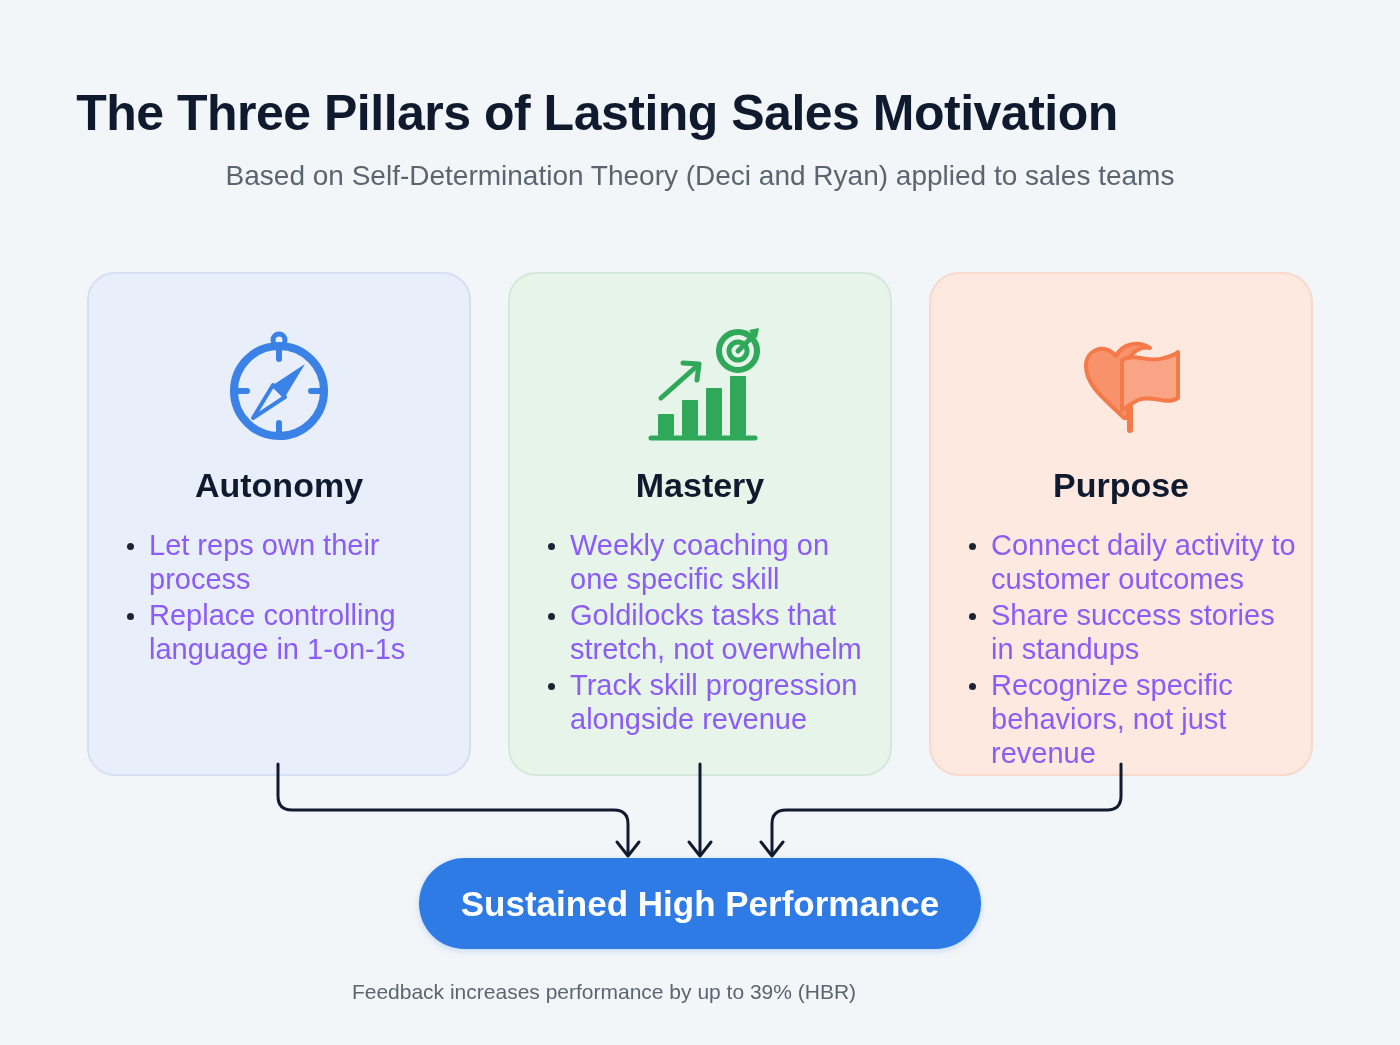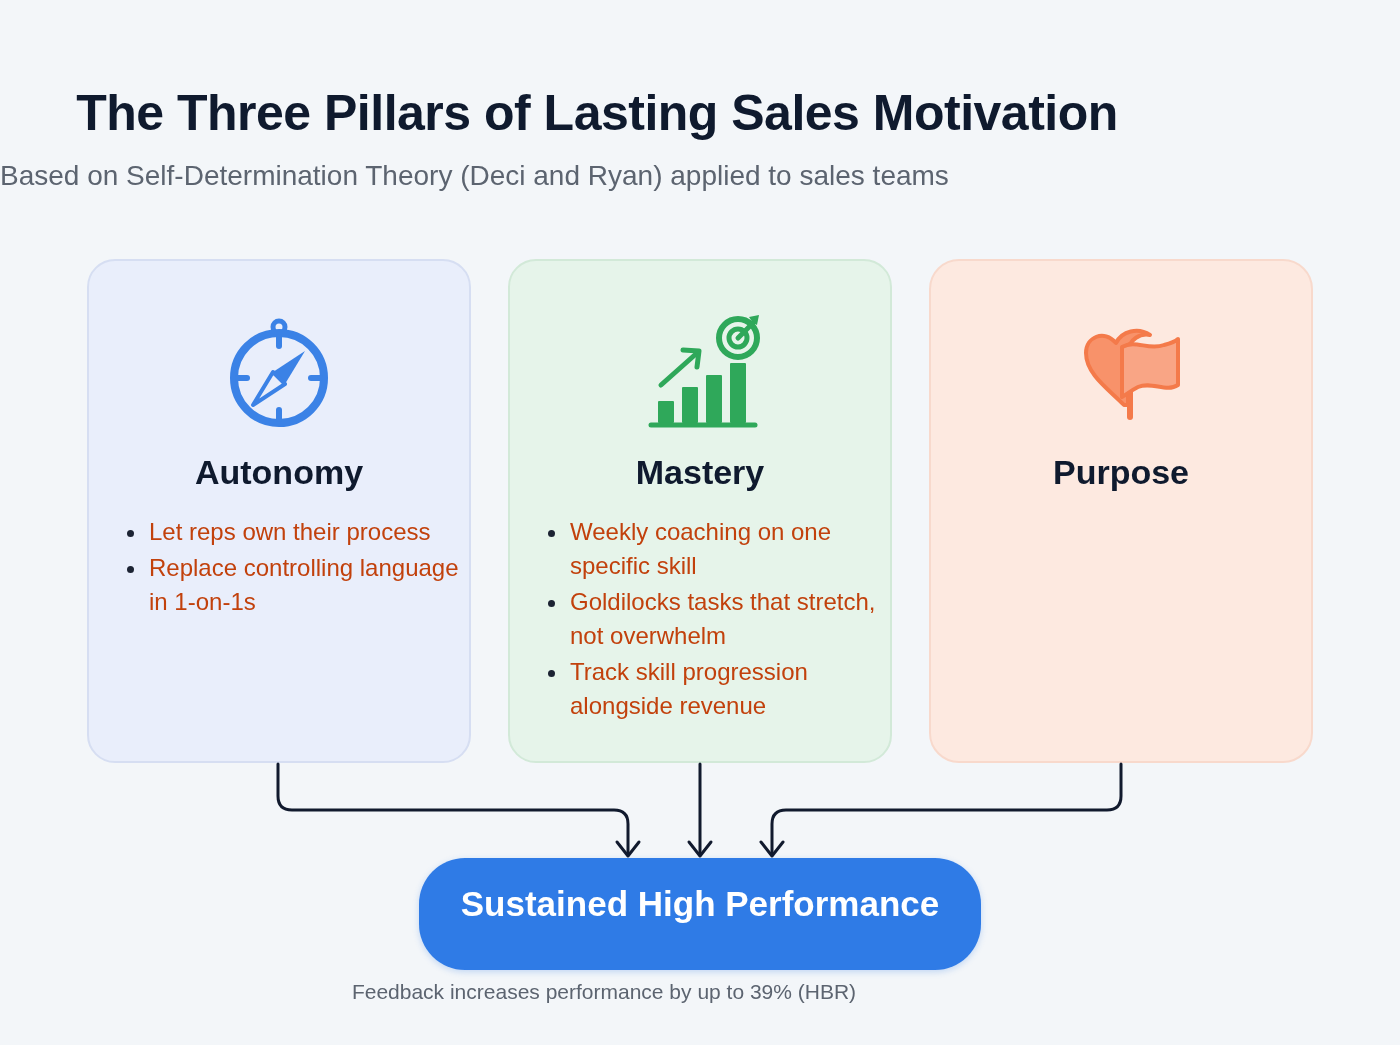--- a/index.html
+++ b/index.html
@@ -11,46 +11,46 @@
     position: relative;
     overflow: hidden;
   }
   .title {
     position: absolute; top: 84px; left: 0; width: 1194px;
     text-align: center; font-size: 50px; font-weight: bold; color: #0f1a2e;
     letter-spacing: -0.5px;
   }
   .subtitle {
     position: absolute; top: 160px; left: 0; width: 1400px;
-    font-size: 28px; color: #5c6470;
+    text-align: center; font-size: 28px; color: #5c6470;
   }
   .card {
-    position: absolute; top: 259px; width: 384px; height: 504px;
+    position: absolute; top: 272px; width: 384px; height: 504px;
     border-radius: 28px; border: 2px solid;
   }
   .card.c1 { left: 87px; background: #e9eefb; border-color: #d6def2; }
   .card.c2 { left: 508px; background: #e6f4ea; border-color: #d2e9d8; }
   .card.c3 { left: 929px; background: #fde9e0; border-color: #f8d9cc; border-radius: 30px; }
   .icon { position: absolute; left: 50%; transform: translateX(-50%); top: 44px; width: 130px; height: 130px; }
   .card-title {
     position: absolute; top: 192px; width: 100%; text-align: center;
     font-size: 34px; font-weight: bold; color: #0f1a2e;
   }
   .bullets { position: absolute; top: 254px; left: 36px; right: 10px; list-style: none; }
   .bullets li {
-    position: relative; padding-left: 24px; font-size: 24px; line-height: 34px;
-    color: #c2410c; margin-bottom: 2px;
+    position: relative; padding-left: 24px; font-size: 29px; line-height: 34px;
+    color: #8b5cf6; margin-bottom: 2px;
   }
   .bullets li::before {
     content: ""; position: absolute; left: 2px; top: 15px; width: 7px; height: 7px;
     border-radius: 50%; background: #1c2333;
   }
   .connectors { position: absolute; left: 0; top: 0; width: 1400px; height: 1045px; pointer-events: none; }
   .result {
-    position: absolute; left: 419px; top: 858px; width: 562px; height: 112px;
+    position: absolute; left: 419px; top: 858px; width: 562px; height: 91px;
     border-radius: 46px; background: #2f7be6; color: #ffffff;
     font-size: 35px; font-weight: bold; text-align: center; line-height: 91px;
     box-shadow: 0 2px 6px rgba(47,123,230,0.25);
   }
   .footnote {
     position: absolute; top: 980px; left: 0; width: 1208px; text-align: center;
     font-size: 21px; color: #5c6470;
   }
 </style>
 </head>
@@ -99,20 +99,25 @@
   </ul>
 </div>
 
 <div class="card c3">
   <svg class="icon" viewBox="0 0 130 130">
     <path d="M68,100 C55,86 30,70 30,48 C30,32 48,24 60,38 C66,26 82,22 94,30 C84,28 74,34 72,46 L72,100 Z" fill="#f8926a" stroke="#f47a4a" stroke-width="4" stroke-linejoin="round"></path>
     <line x1="74" y1="40" x2="74" y2="112" stroke="#f47a4a" stroke-width="6" stroke-linecap="round"></line>
     <path d="M74,42 C88,34 100,46 116,40 C124,38 128,36 130,34 L130,80 C118,88 104,76 90,82 C82,86 78,90 74,92 Z" fill="#f9a585" stroke="#f47a4a" stroke-width="4" stroke-linejoin="round" transform="translate(-8,0)"></path>
   </svg>
   <div class="card-title">Purpose</div>
+  <ul class="bullets">
+    <li>Connect daily activity to customer outcomes</li>
+    <li>Share success stories in standups</li>
+    <li>Recognize specific behaviors, not just revenue</li>
+  </ul>
 </div>
 
 <svg class="connectors" viewBox="0 0 1400 1045">
   <g fill="none" stroke="#111a2e" stroke-width="3" stroke-linecap="round" stroke-linejoin="round">
     <path d="M278,764 L278,796 Q278,810 292,810 L614,810 Q628,810 628,824 L628,855"></path>
     <polyline points="617,842 628,856 639,842"></polyline>
     <path d="M700,764 L700,855"></path>
     <polyline points="689,842 700,856 711,842"></polyline>
     <path d="M1121,764 L1121,796 Q1121,810 1107,810 L786,810 Q772,810 772,824 L772,855"></path>
     <polyline points="761,842 772,856 783,842"></polyline>

